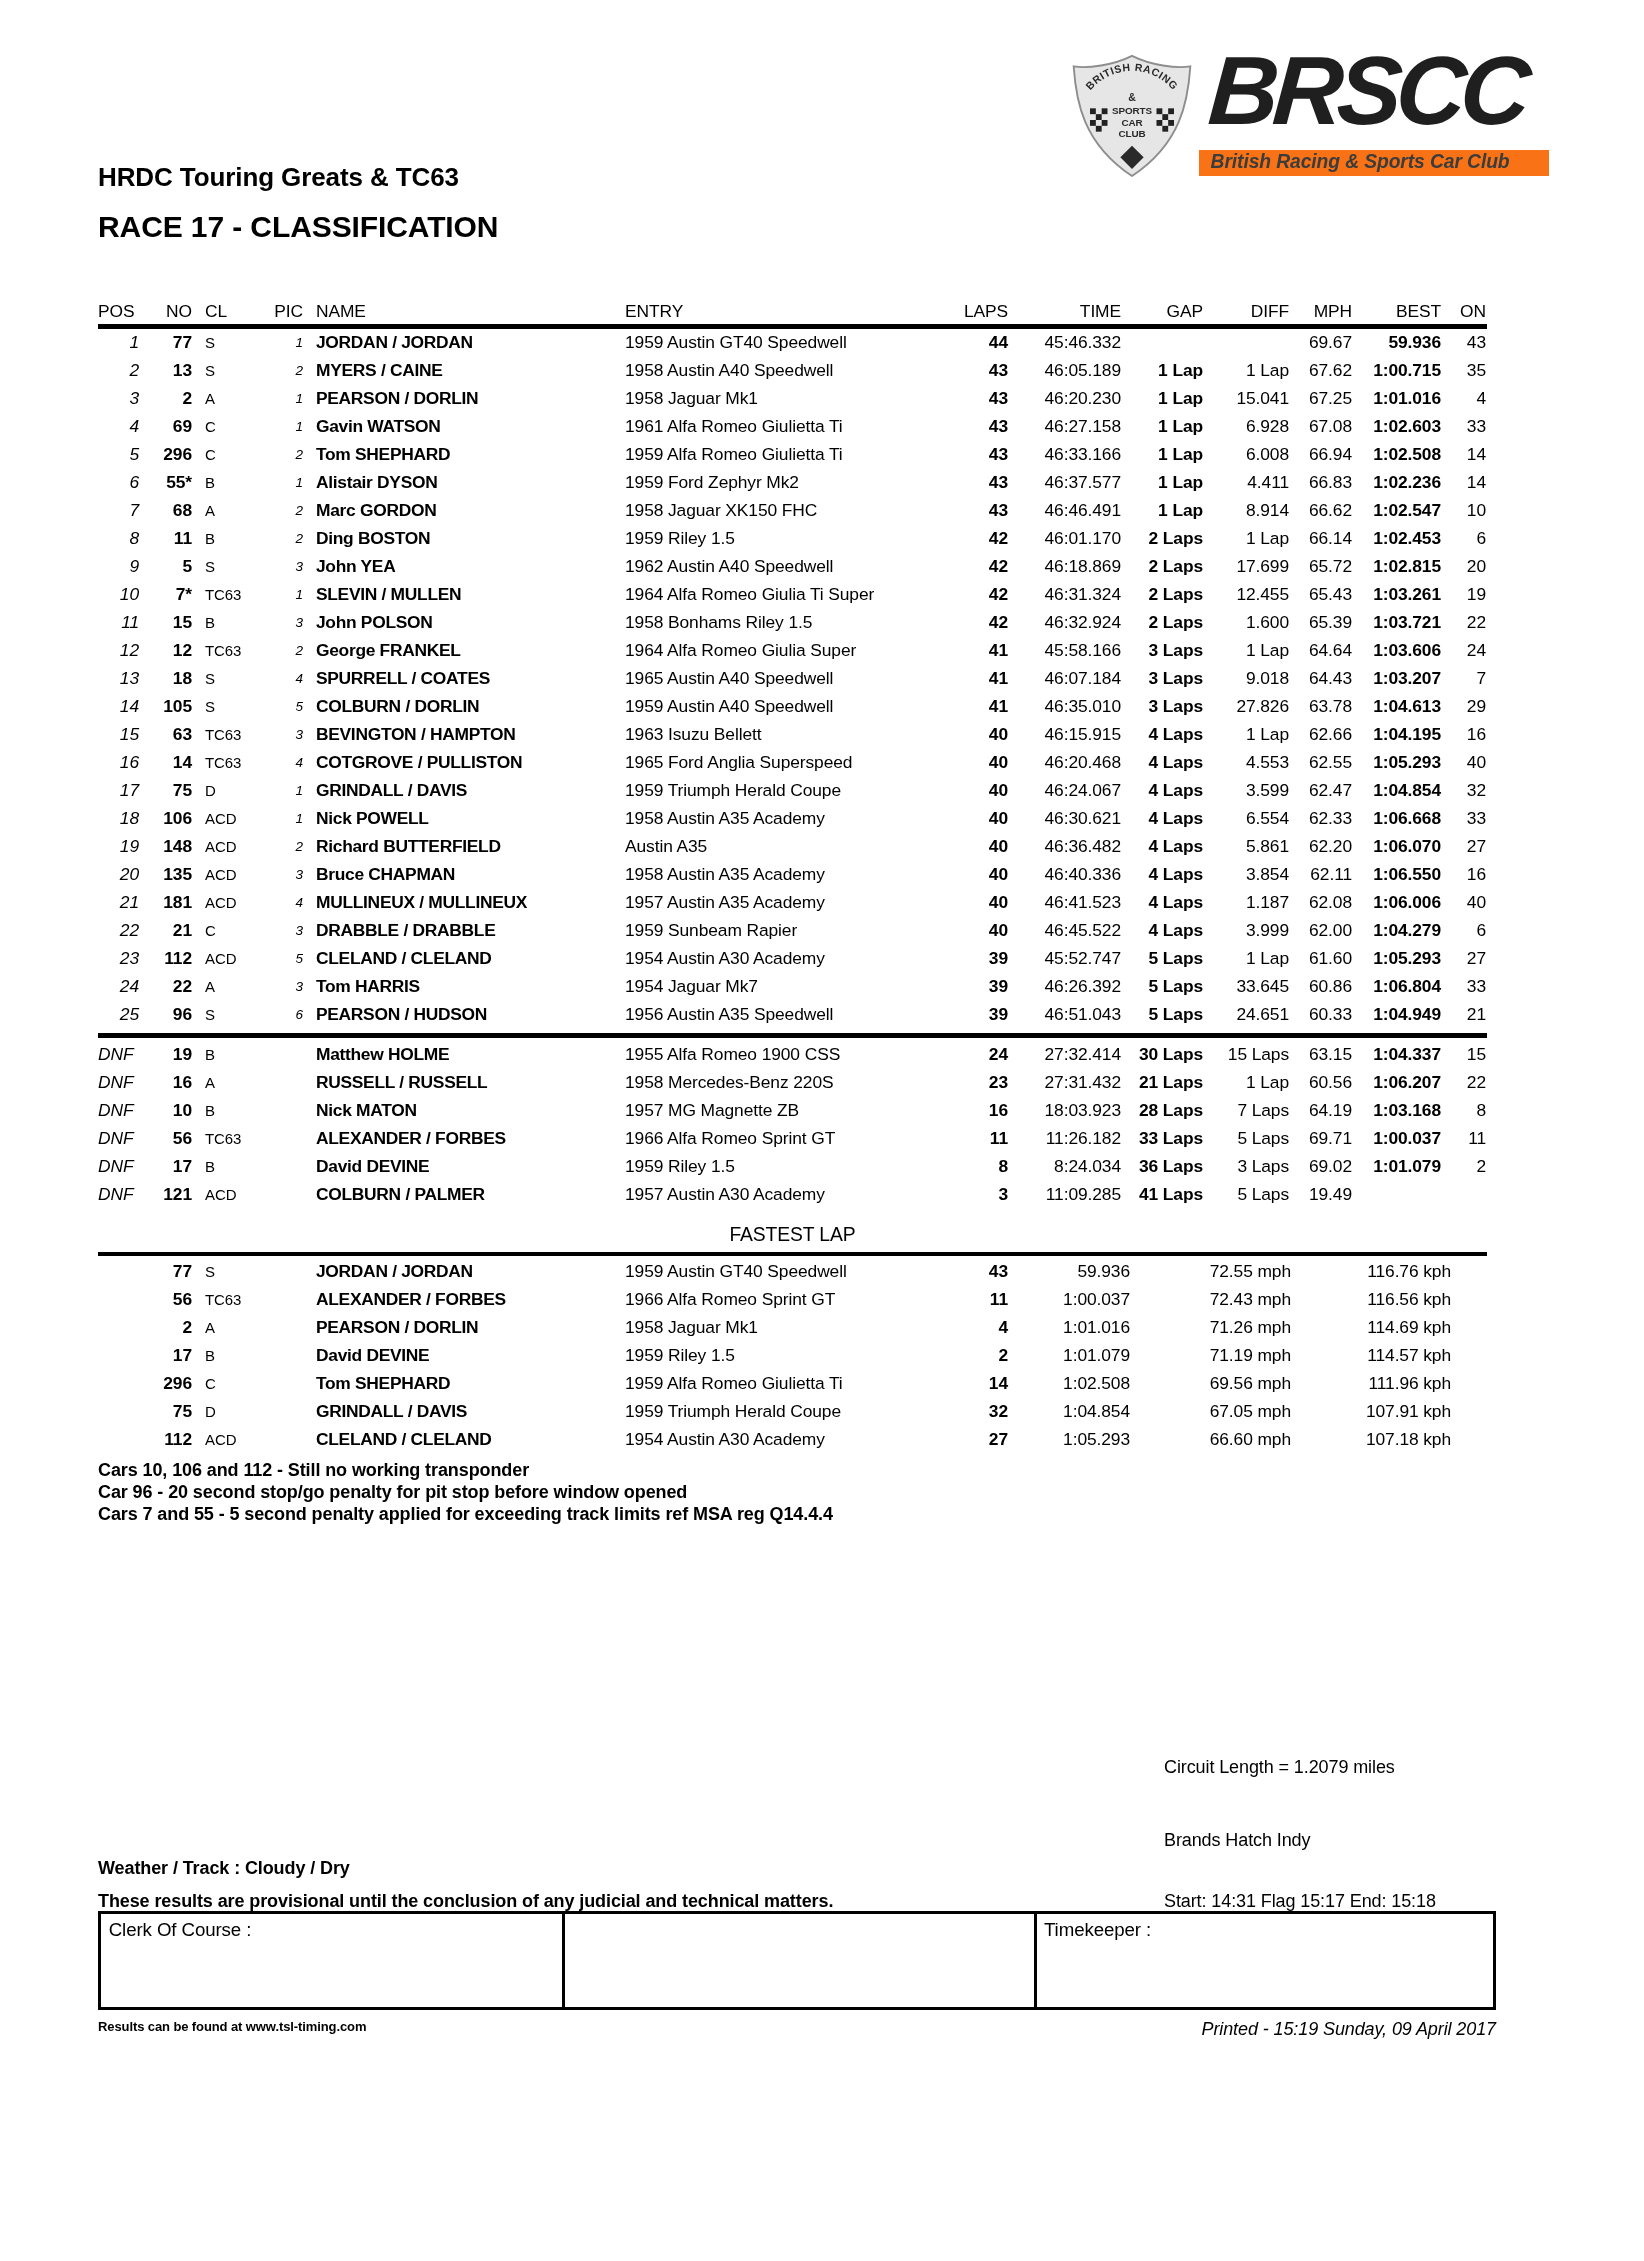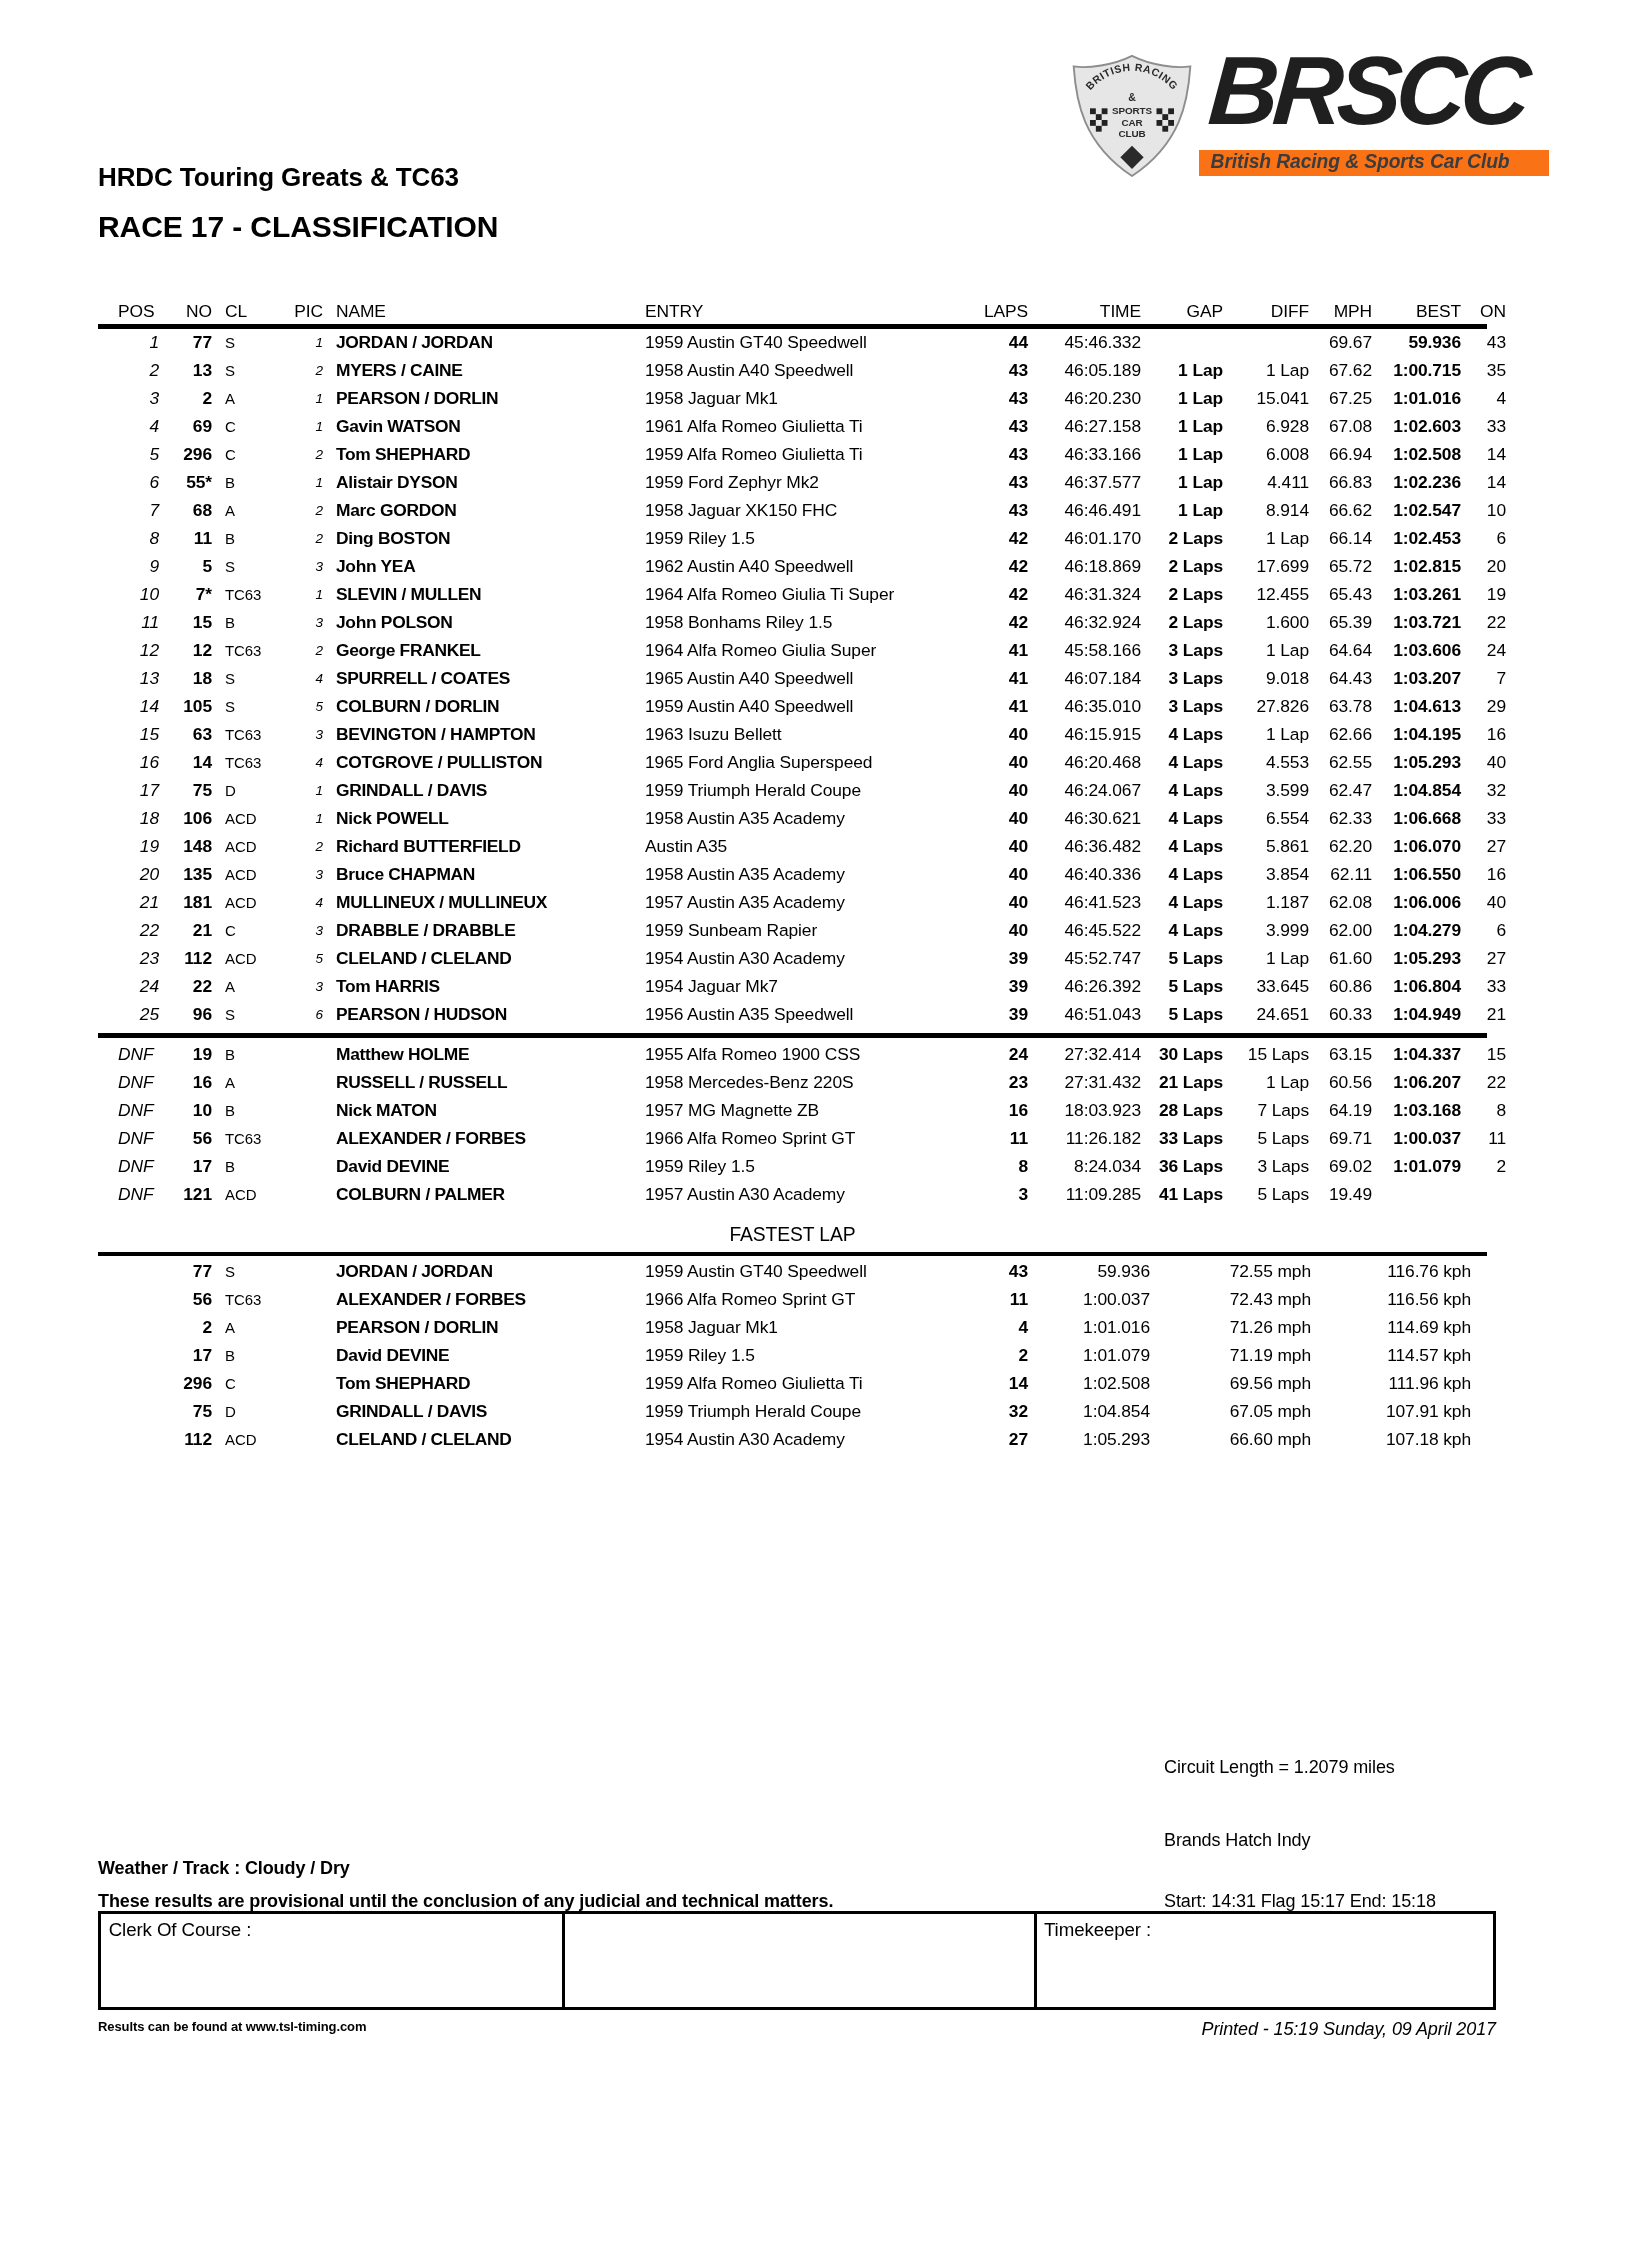--- a/index.html
+++ b/index.html
@@ -12,21 +12,21 @@
 
   .logo{position:absolute;left:1062px;top:52px;width:451px;height:135px;}
   .logo-badge{position:absolute;left:0;top:0;width:140px;height:129px;}
   .logo-brand{position:absolute;left:147px;top:-17px;font-size:97px;font-weight:900;font-style:italic;
               letter-spacing:-5.8px;color:#1f1f1f;transform:skewX(-4deg);white-space:nowrap;}
   .logo-tagline{position:absolute;left:137px;top:98px;font-size:19.3px;font-style:italic;font-weight:600;
                 color:#3c3c3c;background:#f97316;padding:1.3px 39px 2.6px 11.6px;white-space:nowrap;}
 
   
   .sheet{position:absolute;left:98px;top:298px;width:1389px;}
-  .trow{display:grid;align-items:center;height:28px;margin-left:20px;}
+  .trow{display:grid;align-items:center;height:28px;}
   .main-grid{grid-template-columns:41px 53px 72px 39px 322px 309px 74px 113px 82px 86px 63px 89px 45px;}
   .fl-grid{grid-template-columns:94px 72px 39px 322px 309px 74px 122px 161px 160px;}
   .hrow{height:26px;font-size:19.3px;}
   .c{white-space:nowrap;overflow:visible;font-size:17.4px;}
   .r{text-align:right;} .l{text-align:left;}
   .pad{padding-left:13px;}
   .pos{font-style:italic;}
   .no{font-weight:bold;}
   .cl{font-size:15px;}
   .pic{font-style:italic;font-size:13.5px;}
@@ -669,20 +669,25 @@
           <span class="c r"></span>
           <span class="c l pad name">CLELAND / CLELAND</span>
           <span class="c l">1954 Austin A30 Academy</span>
           <span class="c r laps">27</span>
           <span class="c r">1:05.293</span>
           <span class="c r">66.60 mph</span>
           <span class="c r">107.18 kph</span>
         </div>
       </div>
 
+    <div class="notes">
+      <div class="note">Cars 10, 106 and 112 - Still no working transponder</div>
+      <div class="note">Car 96 - 20 second stop/go penalty for pit stop before window opened</div>
+      <div class="note">Cars 7 and 55 - 5 second penalty applied for exceeding track limits ref MSA reg Q14.4.4</div>
+    </div>
   </div>
 
   <div class="f-weather">Weather / Track : Cloudy / Dry</div>
   <div class="f-prov">These results are provisional until the conclusion of any judicial and technical matters.</div>
   <div class="f-circuit">Brands Hatch Indy</div>
   <div class="f-length">Circuit Length = 1.2079 miles</div>
   <div class="f-times">Start: 14:31  Flag 15:17  End: 15:18</div>
 
   <div class="sigbox">
     <div class="sigdiv d1"></div>

